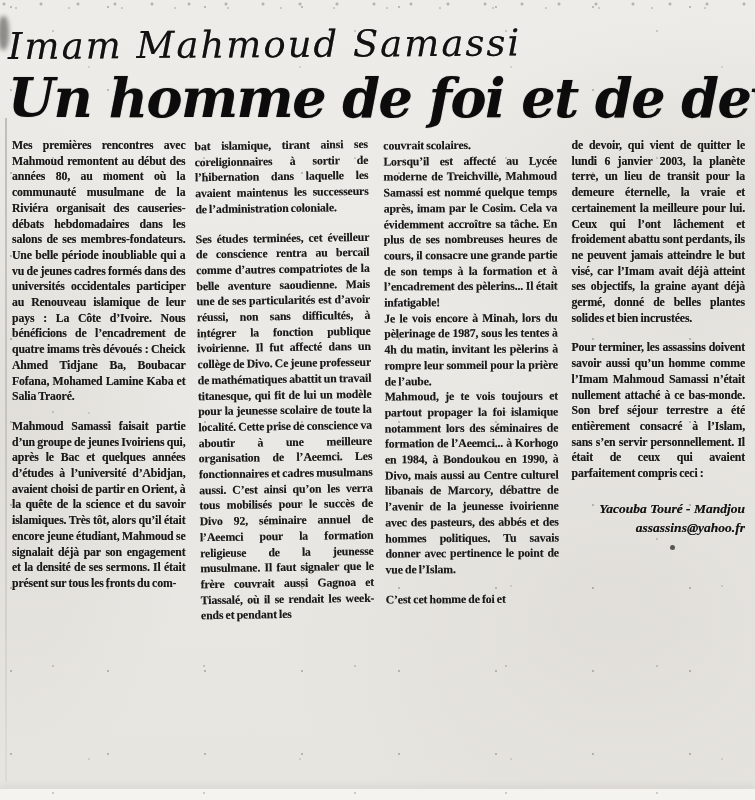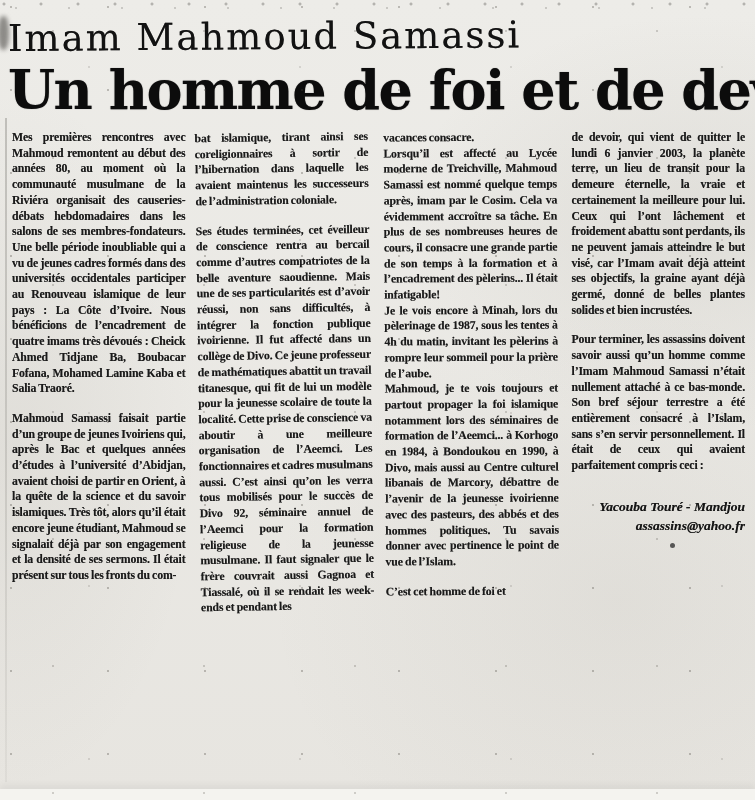--- a/index.html
+++ b/index.html
@@ -36,21 +36,21 @@
     background:rgba(62,60,56,.55);border-radius:45%;filter:blur(2px);pointer-events:none;
   }
   .edge-line{
     position:absolute;left:5px;top:118px;width:2px;height:664px;pointer-events:none;
     background:linear-gradient(rgba(80,78,72,.28), rgba(80,78,72,.06));
   }
   .bottom-band{
     position:absolute;left:0;right:0;bottom:0;height:11px;background:#f4f3ef;
     box-shadow:0 -4px 7px rgba(0,0,0,.05);pointer-events:none;
   }
-  header{padding:18px 12px 4px 8px;}
+  header{padding:26px 12px 4px 8px;font-style:italic;}
   .kicker{
     font-family:"DejaVu Serif", serif;
     font-size:37px;line-height:42px;font-weight:400;
     letter-spacing:2px;color:#121212;
     transform:rotate(-.4deg);transform-origin:left bottom;
     text-shadow:0 0 .6px rgba(10,10,10,.5);
     white-space:nowrap;
   }
   .headline{
     margin:4px 0 0;
@@ -65,21 +65,21 @@
   .col-2{transform:rotate(-.8deg);}
   .col-3{transform:rotate(-.3deg);}
   .col p{
     margin:0;text-align:justify;
     font-weight:bold;font-size:11.8px;line-height:15.7px;
     letter-spacing:-.15px;word-spacing:-.6px;
     color:#1a1a1a;text-shadow:0 0 .5px rgba(24,24,24,.5);
   }
   .col p.gap{margin-top:14px;}
   .col p.quote{text-shadow:0 0 .9px rgba(10,10,10,.8);}
-  .signature{margin-top:23px;text-align:right;}
+  .signature{margin-top:17px;text-align:right;}
   .signature div{
     font-style:italic;font-weight:bold;
     font-size:13.5px;line-height:19px;color:#151515;
     text-shadow:0 0 .6px rgba(15,15,15,.6);
   }
   .end-dot{
     width:5px;height:5px;border-radius:50%;background:#333;
     margin:8px 70px 0 auto;opacity:.8;
   }
 </style>
@@ -102,21 +102,21 @@
       <p>Mes premières rencontres avec Mahmoud remontent au début des années 80, au moment où la communauté musulmane de la Riviéra organisait des causeries-débats hebdomadaires dans les salons de ses membres-fondateurs. Une belle période inoubliable qui a vu de jeunes cadres formés dans des universités occidentales participer au Renouveau islamique de leur pays : La Côte d’Ivoire. Nous bénéficions de l’encadrement de quatre imams très dévoués : Cheick Ahmed Tidjane Ba, Boubacar Fofana, Mohamed Lamine Kaba et Salia Traoré.</p>
       <p class="gap">Mahmoud Samassi faisait partie d’un groupe de jeunes Ivoiriens qui, après le Bac et quelques années d’études à l’université d’Abidjan, avaient choisi de partir en Orient, à la quête de la science et du savoir islamiques. Très tôt, alors qu’il était encore jeune étudiant, Mahmoud se signalait déjà par son engagement et la densité de ses sermons. Il était présent sur tous les fronts du com-</p>
     </div>
 
     <div class="col col-2">
       <p>bat islamique, tirant ainsi ses coreligionnaires à sortir de l’hibernation dans laquelle les avaient maintenus les successeurs de l’administration coloniale.</p>
       <p class="gap">Ses études terminées, cet éveilleur de conscience rentra au bercail comme d’autres compatriotes de la belle aventure saoudienne. Mais une de ses particularités est d’avoir réussi, non sans difficultés, à intégrer la fonction publique ivoirienne. Il fut affecté dans un collège de Divo. Ce jeune professeur de mathématiques abattit un travail titanesque, qui fit de lui un modèle pour la jeunesse scolaire de toute la localité. Cette prise de conscience va aboutir à une meilleure organisation de l’Aeemci. Les fonctionnaires et cadres musulmans aussi. C’est ainsi qu’on les verra tous mobilisés pour le succès de Divo 92, séminaire annuel de l’Aeemci pour la formation religieuse de la jeunesse musulmane. Il faut signaler que le frère couvrait aussi Gagnoa et Tiassalé, où il se rendait les week-ends et pendant les</p>
     </div>
 
     <div class="col col-3">
-      <p>vacances consacre.</p>
+      <p>couvrait scolaires.</p>
       <p>Lorsqu’il est affecté au Lycée moderne de Treichville, Mahmoud Samassi est nommé quelque temps après, imam par le Cosim. Cela va évidemment accroître sa tâche. En plus de ses nombreuses heures de cours, il consacre une grande partie de son temps à la formation et à l’encadrement des pèlerins... Il était infatigable!</p>
       <p>Je le vois encore à Minah, lors du pèlerinage de 1987, sous les tentes à 4h du matin, invitant les pèlerins à rompre leur sommeil pour la prière de l’aube.</p>
       <p>Mahmoud, je te vois toujours et partout propager la foi islamique notamment lors des séminaires de formation de l’Aeemci... à Korhogo en 1984, à Bondoukou en 1990, à Divo, mais aussi au Centre culturel libanais de Marcory, débattre de l’avenir de la jeunesse ivoirienne avec des pasteurs, des abbés et des hommes politiques. Tu savais donner avec pertinence le point de vue de l’Islam.</p>
       <p class="gap">C’est cet homme de foi et</p>
     </div>
 
     <div class="col col-4">
       <p>de devoir, qui vient de quitter le lundi 6 janvier 2003, la planète terre, un lieu de transit pour la demeure éternelle, la vraie et certainement la meilleure pour lui. Ceux qui l’ont lâchement et froidement abattu sont perdants, ils ne peuvent jamais atteindre le but visé, car l’Imam avait déjà atteint ses objectifs, la graine ayant déjà germé, donné de belles plantes solides et bien incrustées.</p>
       <p class="gap">Pour terminer, les assassins doivent savoir aussi qu’un homme comme l’Imam Mahmoud Samassi n’était nullement attaché à ce bas-monde. Son bref séjour terrestre a été entièrement consacré à l’Islam, sans s’en servir personnellement. Il était de ceux qui avaient parfaitement compris ceci :</p>
       <div class="signature">

